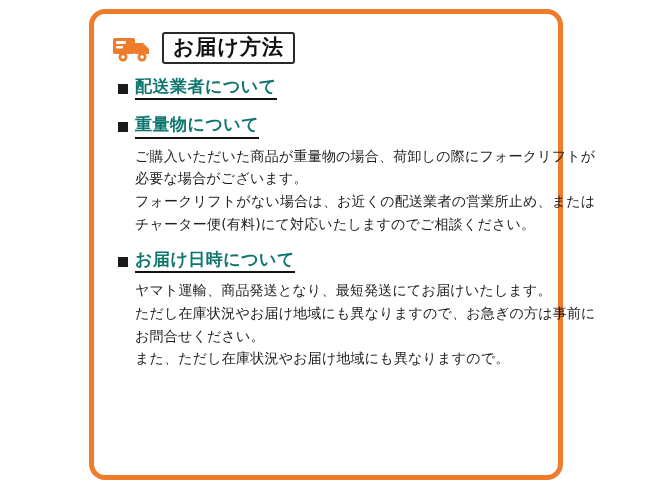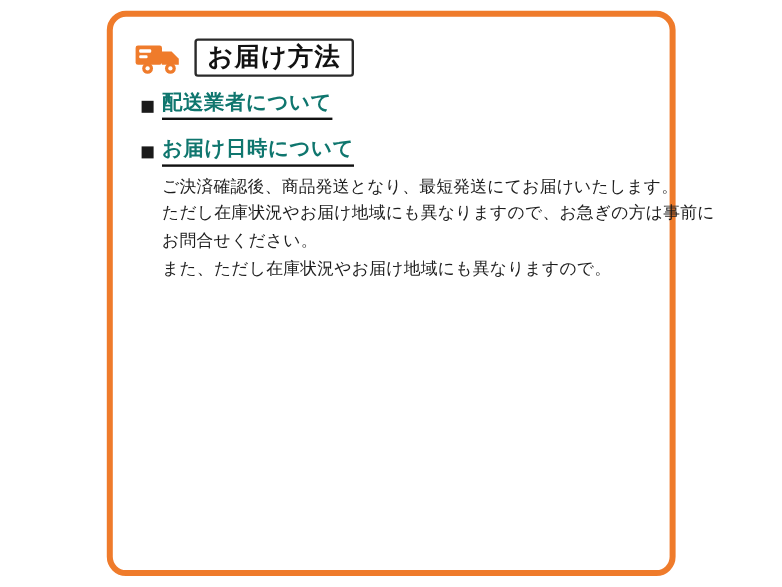--- a/index.html
+++ b/index.html
@@ -151,28 +151,40 @@
 
     <div class="body">
 
       <div class="section">
         <div class="section-heading">
           <span class="sq"></span>
           <span class="htext">配送業者について</span>
         </div>
       </div>
 
+      <div class="section">
+        <div class="section-heading">
+          <span class="sq"></span>
+          <span class="htext">重量物について</span>
+        </div>
+        <div class="para">
+          <div class="line">ご購入いただいた商品が重量物の場合、荷卸しの際にフォークリフトが</div>
+          <div class="line">必要な場合がございます。</div>
+          <div class="line">フォークリフトがない場合は、お近くの配送業者の営業所止め、または</div>
+          <div class="line">チャーター便(有料)にて対応いたしますのでご相談ください。</div>
+        </div>
+      </div>
 
       <div class="section">
         <div class="section-heading">
           <span class="sq"></span>
           <span class="htext">お届け日時について</span>
         </div>
         <div class="para">
-          <div class="line">ご決済確認後、商品発送となり、最短発送にてお届けいたします。</div>
+          <div class="line">ヤマト運輸、商品発送となり、最短発送にてお届けいたします。</div>
           <div class="line">ただし在庫状況やお届け地域にも異なりますので、お急ぎの方は事前に</div>
           <div class="line">お問合せください。</div>
           <div class="line">また、ただし在庫状況やお届け地域にも異なりますので。</div>
         </div>
       </div>
 
     </div>
   </div>
 </div>
 

